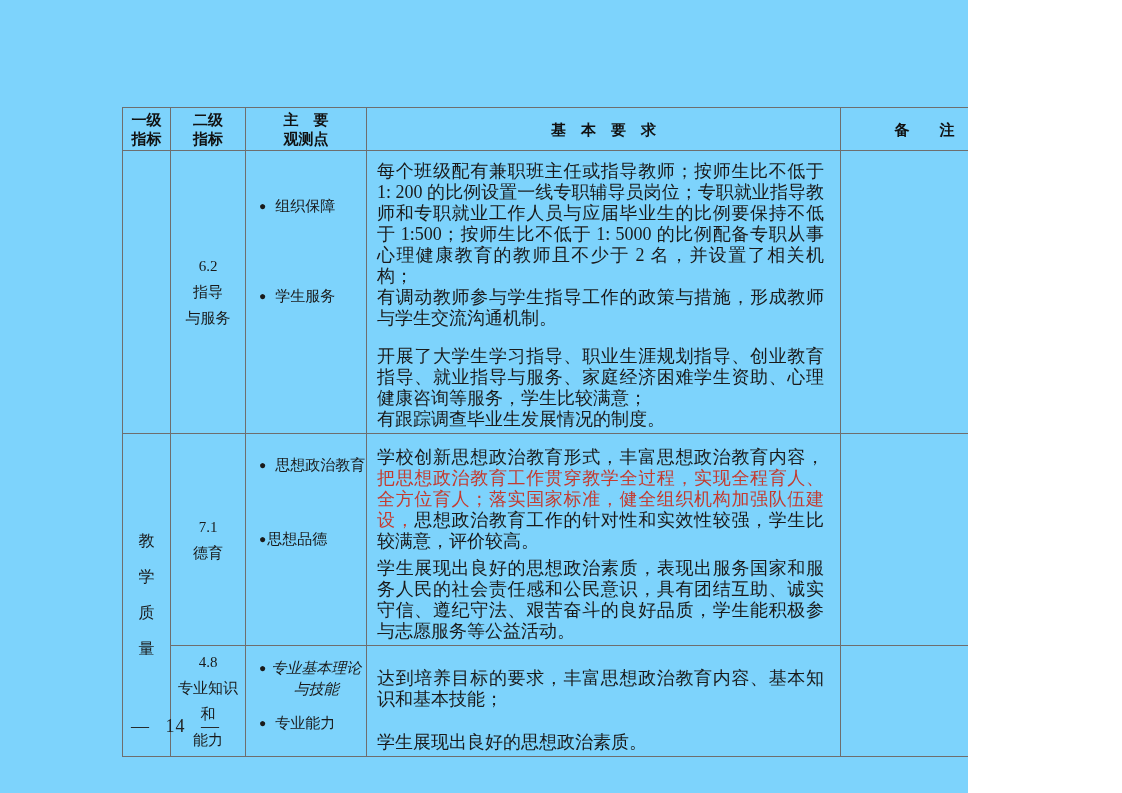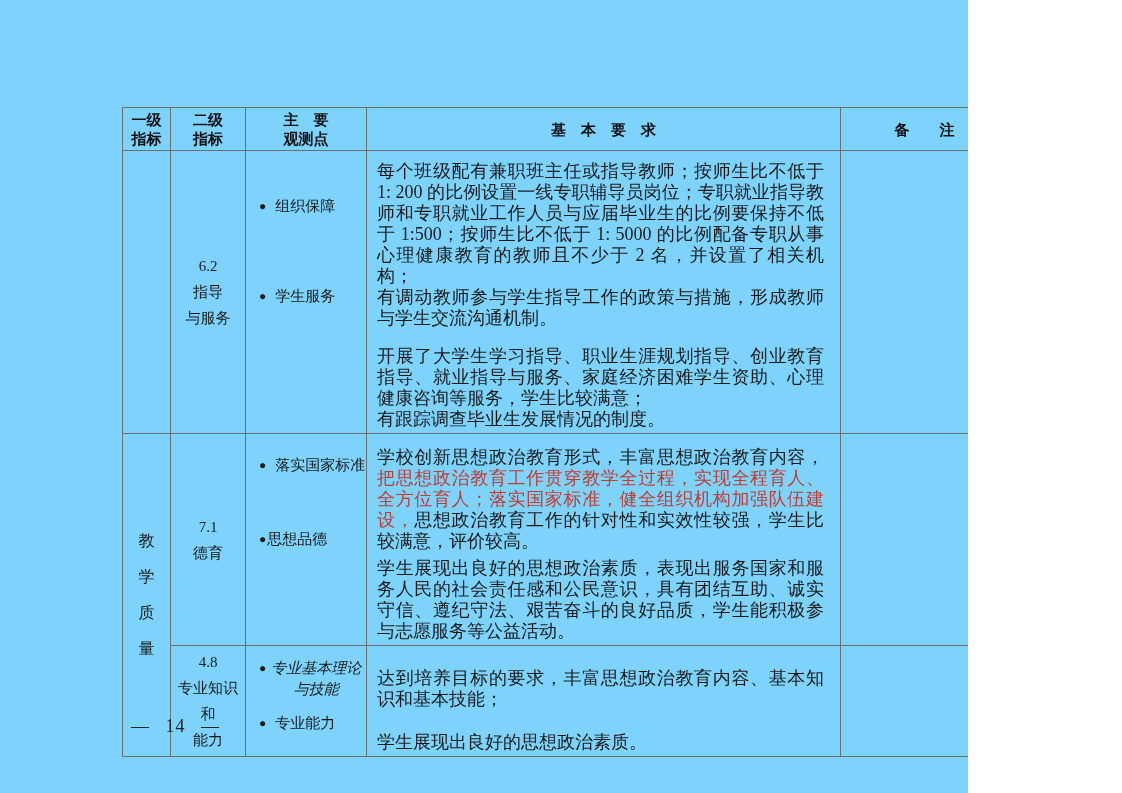--- a/index.html
+++ b/index.html
@@ -150,21 +150,21 @@
 
     <tr class="r2">
       <td class="c1" rowspan="2">教
 学
 质
 量</td>
       <td class="c2">7.1
 德育</td>
       <td class="c3">
         <div class="obs" style="top:21px">
-          <span class="blt">●</span><span class="obs-label">落实国家标准</span>
+          <span class="blt">●</span><span class="obs-label">思想政治教育</span>
         </div>
         <div class="obs tight" style="top:95px">
           <span class="blt">●</span><span class="obs-label">思想品德</span>
         </div>
       </td>
       <td class="c4 r2c4">
         <p class="para p1"><span>学校创新思想政治教育形式，丰富思想政治教育内容，</span><span class="red" style="color: rgb(196, 59, 47);">把思想政治教育工作贯穿教学全过程，实现全程育人、全方位育人；落实国家标准，健全组织机构加强队伍建设，</span><span>思想政治教育工作的针对性和实效性较强，学生比较满意，评价较高。</span></p>
         <p class="para p2">学生展现出良好的思想政治素质，表现出服务国家和服务人民的社会责任感和公民意识，具有团结互助、诚实守信、遵纪守法、艰苦奋斗的良好品质，学生能积极参与志愿服务等公益活动。</p>
       </td>
       <td class="c5"></td>

